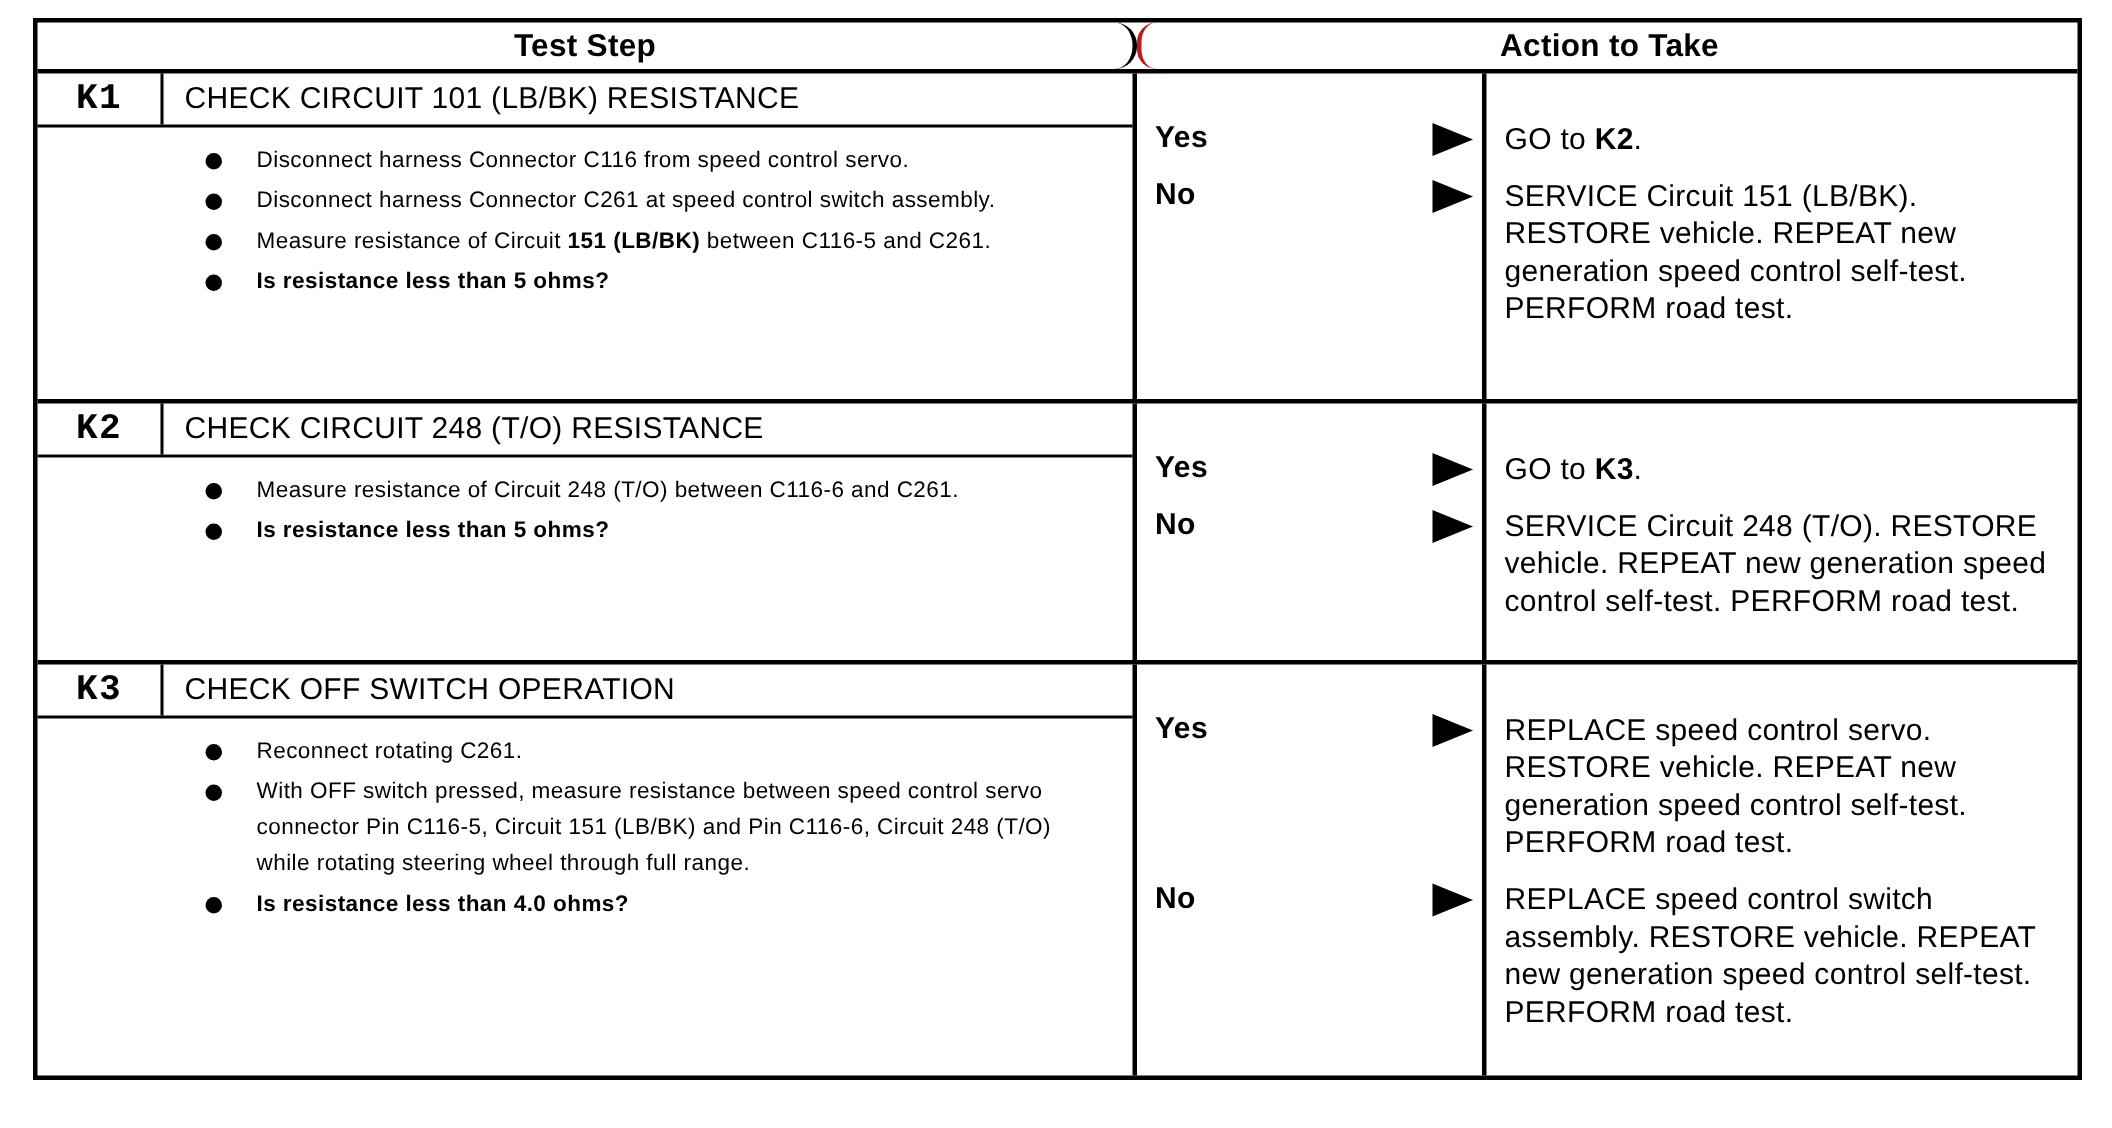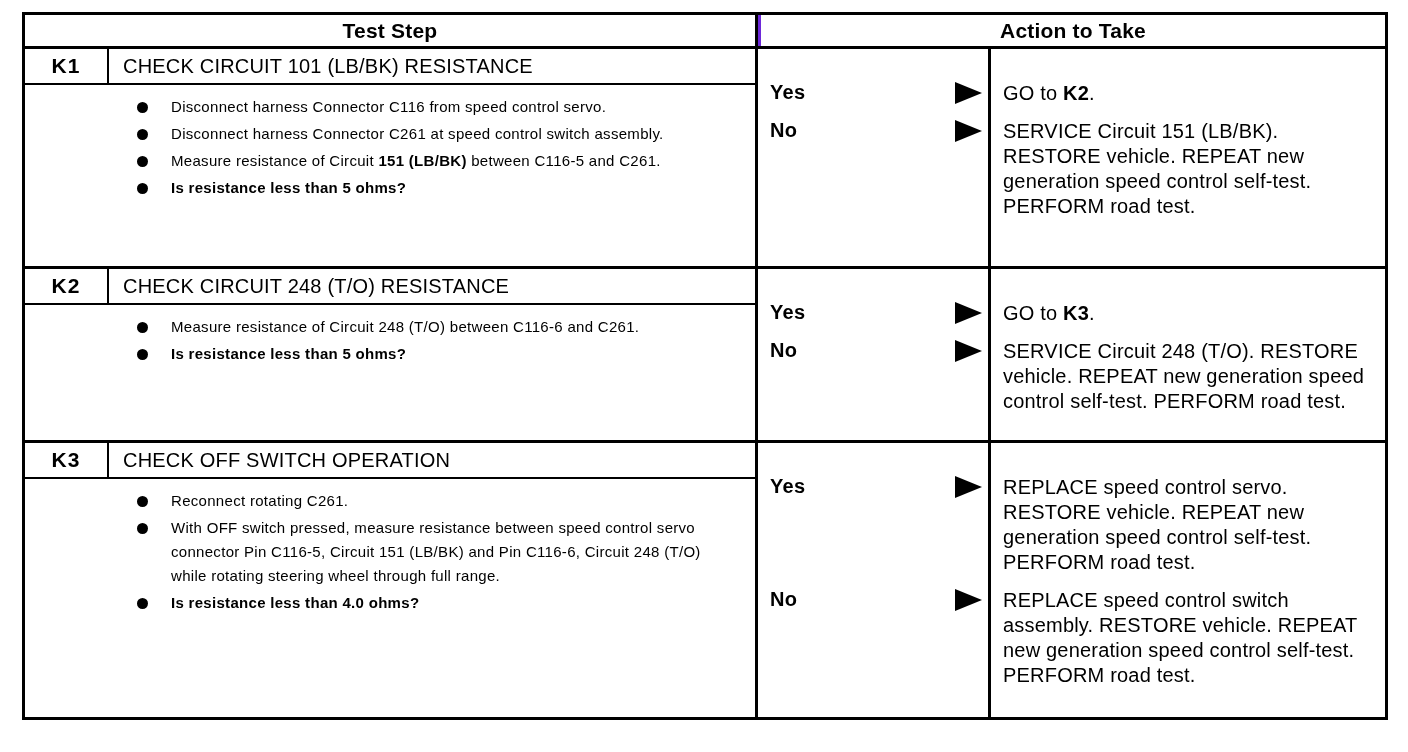--- a/index.html
+++ b/index.html
@@ -11,42 +11,42 @@
   .doc-table {
     position:absolute; left:22px; top:12px; width:1366px;
     border:3px solid #000; background:#fff;
   }
   
   .hdr { display:flex; height:34px; border-bottom:3px solid #000; }
   .hdr > div {
     display:flex; align-items:center; justify-content:center;
     font-weight:bold; font-size:21px; letter-spacing:0.2px;
   }
-  .hdr-test   { width:733px; border-right:3px solid #000; }
+  .hdr-test   { width:733px; border-right:3px solid #000;border-radius:15px; }
   .hdr-result { width:230px; position:relative; }
-  .hdr-action { flex:1; border-left:3px solid #6d28d9; }
+  .hdr-action { flex:1; border-left:3px solid #b91c1c;border-radius:13px; }
   .hdr-result .arrow { position:absolute; right:5px; top:50%; transform:translateY(-50%); }
   
   .arrow {
     width:0; height:0; display:inline-block;
     border-top:11px solid transparent; border-bottom:11px solid transparent;
     border-left:27px solid #000;
   }
   
   .section { display:flex; border-bottom:3px solid #000; }
   .section:last-child { border-bottom:none; }
   .sec-k1 { min-height:220px; }
   .sec-k2 { min-height:174px; }
   .sec-k3 { min-height:274px; }
   .test-col { width:733px; border-right:3px solid #000; display:flex; flex-direction:column; }
   .title-row { display:flex; height:36px; border-bottom:2px solid #000; }
   .code-cell {
     width:84px; border-right:2px solid #000; display:flex;
     align-items:center; justify-content:center;
-    font-weight:bold; font-size:21px; letter-spacing:1px;
+    font-weight:bold; font-size:24px; letter-spacing:1px;font-family:Liberation Mono, monospace;
   }
   .title-cell {
     flex:1; display:flex; align-items:center; padding-left:14px;
     font-size:20px; letter-spacing:0.2px; white-space:nowrap;
   }
   .bullets { list-style:none; padding:10px 10px 8px 112px; }
   .bullets li { display:flex; margin-bottom:3px; }
   .dot {
     flex:0 0 11px; width:11px; height:11px; border-radius:50%;
     background:#000; margin-top:7px; margin-right:23px;

